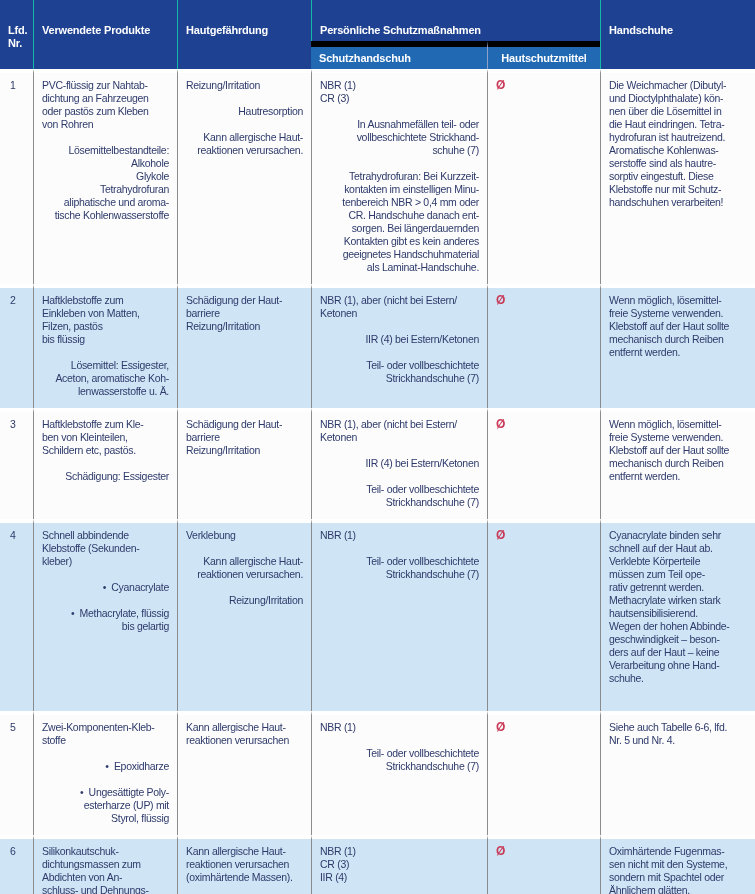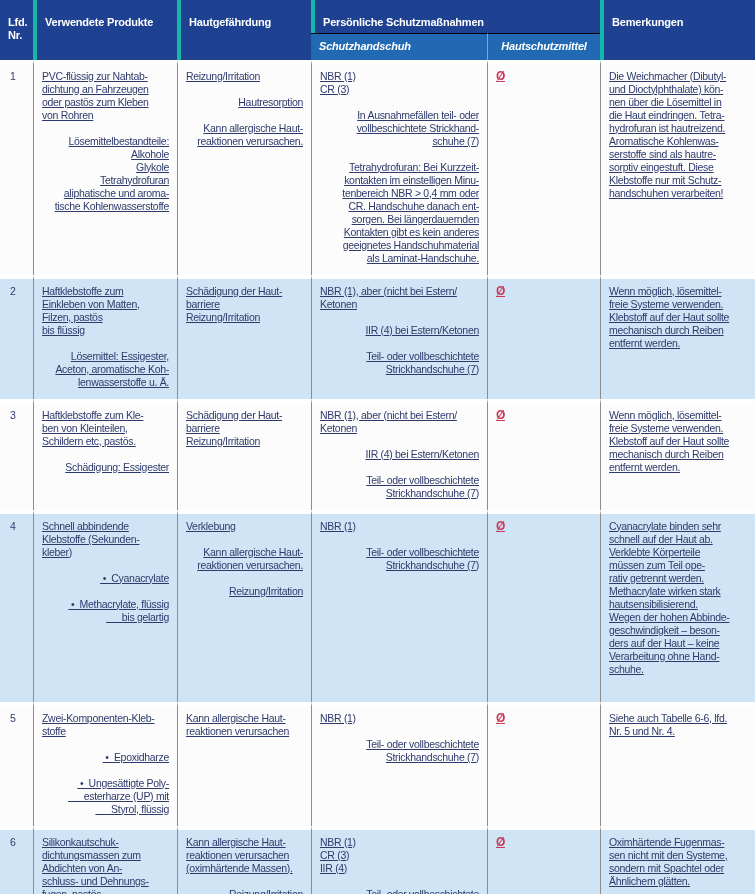--- a/index.html
+++ b/index.html
@@ -19,47 +19,47 @@
     table-layout: fixed;
   }
   
   thead th {
     background: #1e4191;
     color: #ffffff;
     font-size: 11px;
     font-weight: bold;
     text-align: left;
     vertical-align: top;
-    padding: 16px 8px 4px 8px;
+    padding: 24px 8px 4px 8px;
     letter-spacing: -0.2px;
     line-height: 12.5px;
   }
   thead tr.top-row { height: 30px; }
   thead tr.sub-row { height: 27px; }
   thead th.sub {
     background: #2169b3;
     vertical-align: middle;
     padding-top: 5px;
     padding-bottom: 5px;
   }
-  thead th + th { border-left: 4px solid #14b8a6; }
-  thead tr.sub-row th { border-top: 1px solid #000000; font-style: italic; }
+  thead th + th { border-left: 1px solid #14b8a6; }
+  thead tr.sub-row th { border-top: 6px solid #000000; }
   thead tr.sub-row th.sub + th.sub { border-left: 1px solid #8fa0c8; text-align: center; }
   th.prewrap { white-space: pre-line; }
   
   tbody td {
     vertical-align: top;
     font-size: 10.5px;
     line-height: 13px;
     letter-spacing: -0.3px;
     color: #2e3a6b;
     padding: 6px 8px 10px 8px;
     border-top: 4px solid #ffffff;
   }
-  tbody td + td { border-left: 1px solid #8c8c8c; text-decoration: underline; }
+  tbody td + td { border-left: 1px solid #8c8c8c; }
   tbody tr.row-odd td  { background: #fcfcfc; }
   tbody tr.row-even td { background: #cfe5f5; }
   tbody tr:nth-child(1) { height: 211px; }
   tbody tr:nth-child(2) { height: 120px; }
   tbody tr:nth-child(3) { height: 95px; }
   tbody tr:nth-child(4) { height: 192px; }
   tbody tr:nth-child(5) { height: 100px; }
   tbody tr:nth-child(6) { height: 86px; }
   td.nr-cell { padding-left: 10px; }
   .para { white-space: pre-line; margin: 0; }
@@ -90,21 +90,21 @@
       <col style="width:113px">
       <col style="width:155px">
     </colgroup>
     <thead>
       <tr class="top-row">
         <th rowspan="2" class="prewrap">Lfd.
 Nr.</th>
         <th rowspan="2">Verwendete Produkte</th>
         <th rowspan="2">Hautgefährdung</th>
         <th colspan="2">Persönliche Schutzmaßnahmen</th>
-        <th rowspan="2">Bemerkungen</th>
+        <th rowspan="2">Handschuhe</th>
       </tr>
       <tr class="sub-row">
         <th class="sub">Schutzhandschuh</th>
         <th class="sub">Hautschutzmittel</th>
       </tr>
     </thead>
     <tbody>
       <tr class="row-odd">
         <td class="nr-cell">1</td>
         <td>

